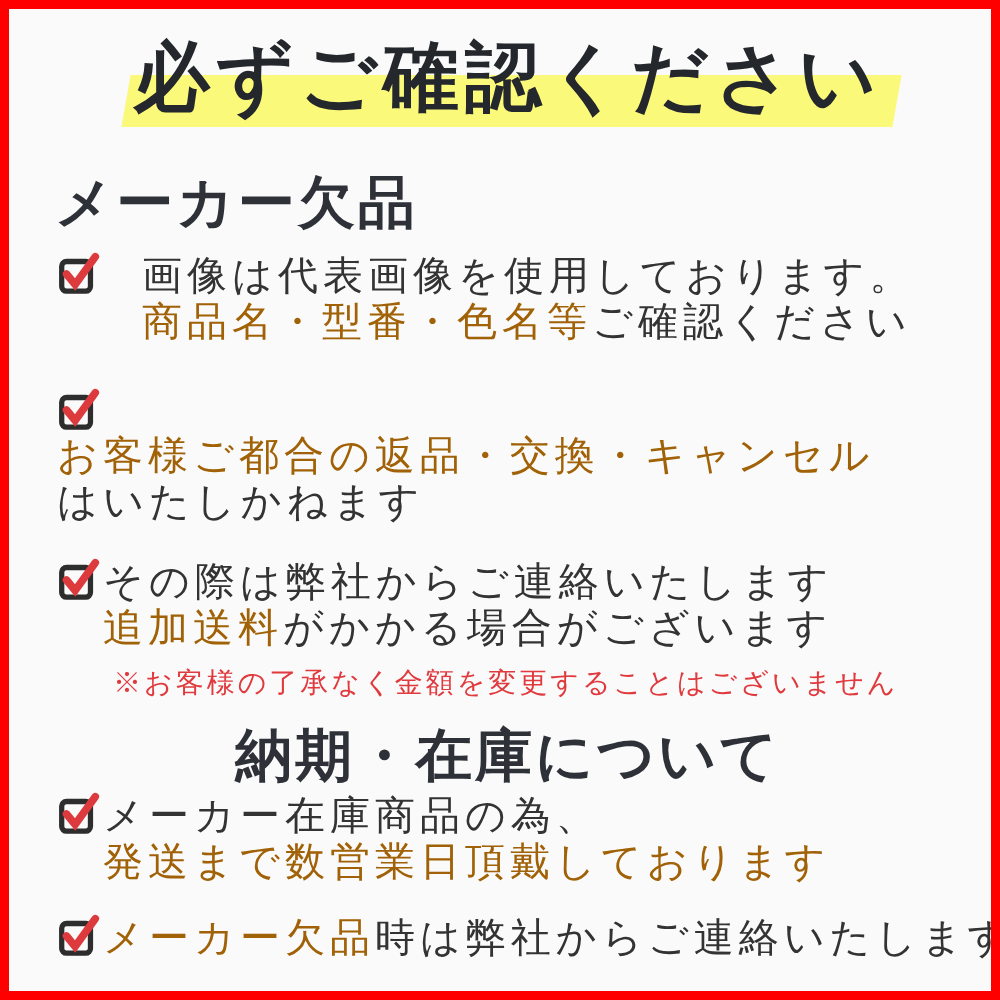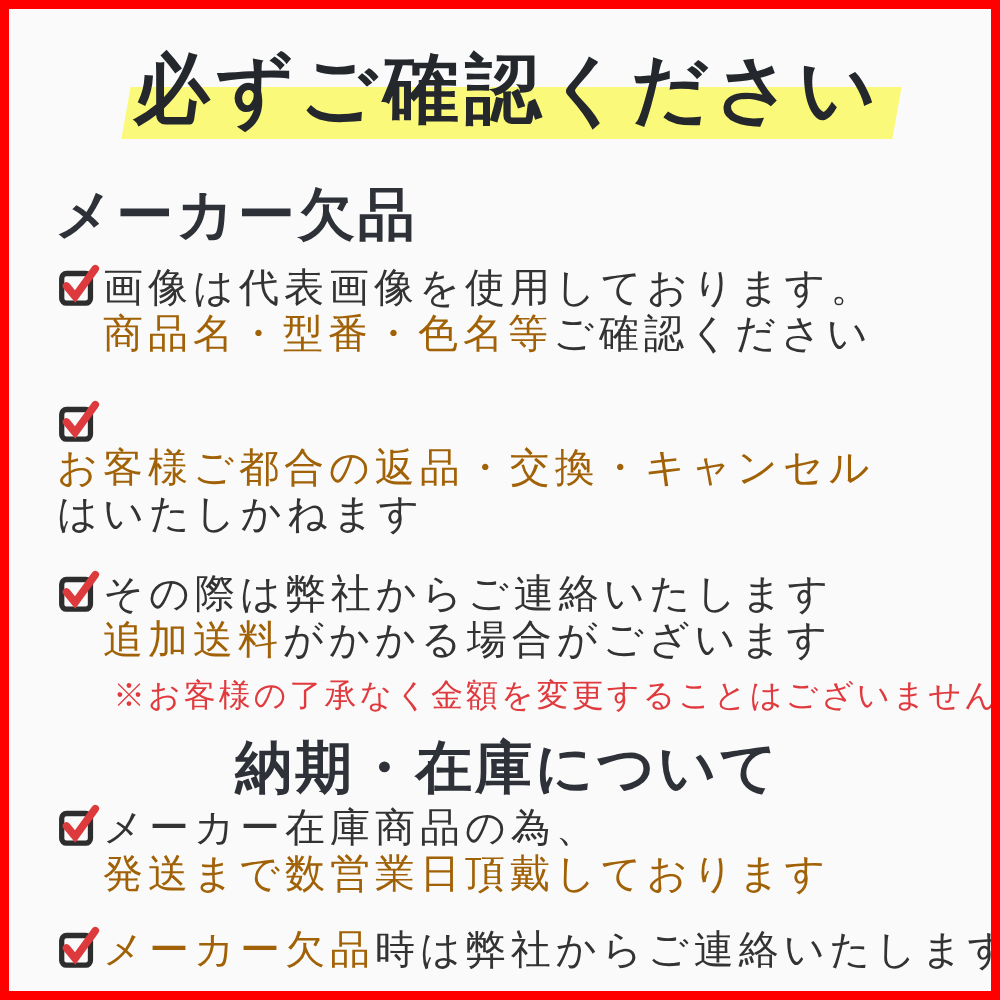--- a/index.html
+++ b/index.html
@@ -7,21 +7,21 @@
   body {
     font-family: "DejaVu Serif", "Liberation Serif", serif;
     background:#ffffff;
   }
   .frame {
     width:1000px; height:1000px;
     border:9px solid #fe0000;
     background:#fafafa;
     overflow:hidden;
   }
-  .content { padding:28px 30px 0 46px; }
+  .content { padding:16px 30px 0 46px; }
 
   
   .title-wrap { text-align:center; margin-bottom:4px; }
   .title {
     position:relative; display:inline-block;
     font-weight:bold; font-size:76px; line-height:104px;
     letter-spacing:6px; color:#24272c; white-space:nowrap;
   }
   .title .hl {
     position:absolute; left:-8px; right:-14px; top:50px; height:52px;
@@ -32,34 +32,34 @@
   
   .heading {
     font-weight:bold; font-size:57px; line-height:1.0;
     letter-spacing:3px; color:#2e3238; white-space:nowrap;
   }
   .heading.h1 { margin-top:44px; }
   .heading.h2 { margin-top:26px;text-align:center; }
 
   
   .item { display:flex; align-items:flex-start; }
-  .item.m1 { margin-top:22px; }
+  .item.m1 { margin-top:22px;gap:39px; }
   .item.m2 { margin-top:44px;flex-direction:column; }
   .item.m3 { margin-top:34px; }
   .item.m4 { margin-top:9px; }
   .item.m5 { margin-top:30px; }
   .cbx { flex:0 0 auto; width:46px; height:46px; margin-top:-2px; }
   .itext {
     font-size:40px; line-height:46px; letter-spacing:5px;
     color:#333333; white-space:nowrap; padding-left:2px;
   }
   .red { color:#a16207; }
   .black { color:#333333; }
   .note {
-    font-size:32px; line-height:34px; letter-spacing:3px;
+    font-size:28px; line-height:34px; letter-spacing:3px;
     color:#e03a3e; margin-top:16px; margin-left:10px; white-space:nowrap;
   }
 </style>
 </head>
 <body>
 
 <div class="frame">
   <div class="content">
 
     <div class="title-wrap">

